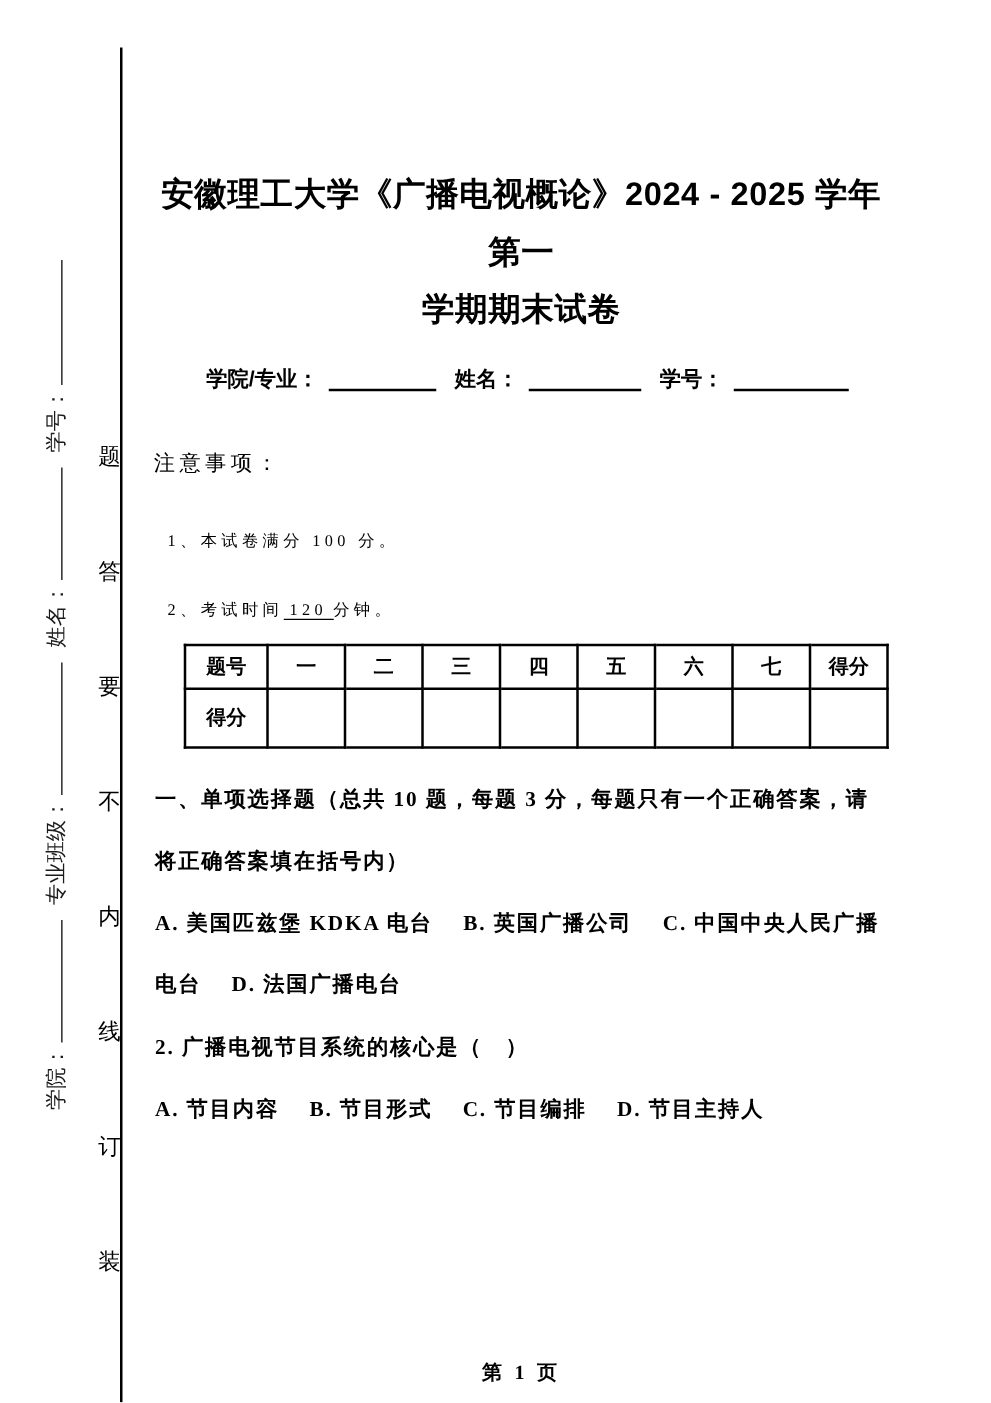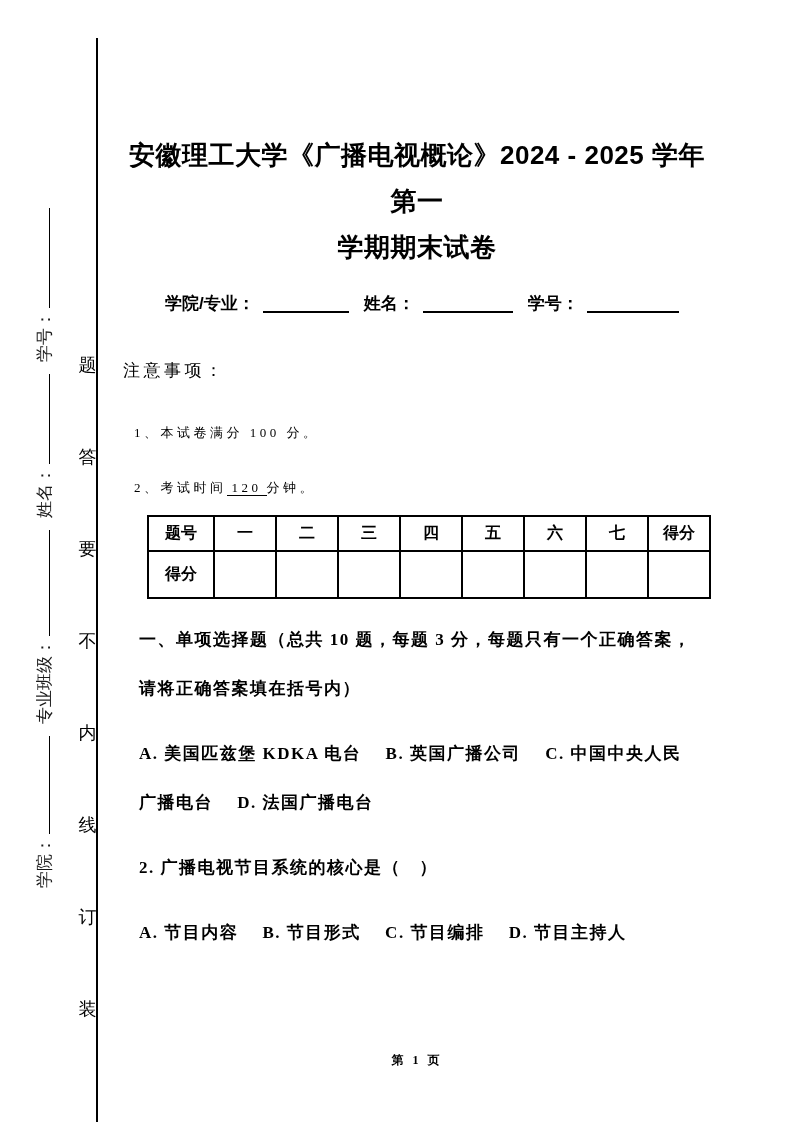--- a/index.html
+++ b/index.html
@@ -132,30 +132,30 @@
 
   
   .qarea {
     margin-top: 16px;
     font-family: "Liberation Serif", serif;
     font-weight: bold;
     font-size: 17px;
     line-height: 49px;
     letter-spacing: 1.5px;
   }
-  .qblock { margin: 16px; }
+  .qblock { margin: 1px; }
 
   .page-footer {
     position: absolute;
     left: 123px;
-    top: 1052px;
+    top: 1088px;
     width: 588px;
     text-align: center;
     font-weight: bold;
-    font-size: 12px;
+    font-size: 16px;
     letter-spacing: 3px;
     font-family: "Liberation Serif", serif;
   }
 </style>
 </head>
 <body>
 
 <div class="page">
 
   <div class="binding-rule"></div>

